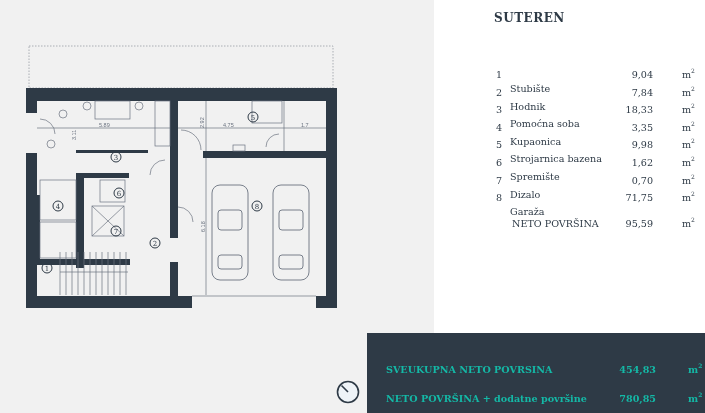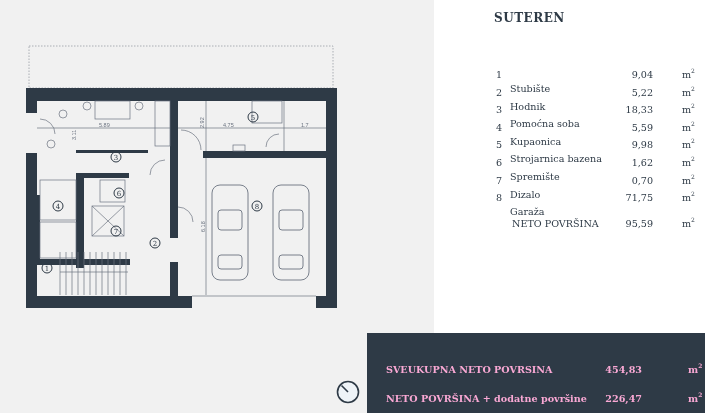--- a/index.html
+++ b/index.html
@@ -12,24 +12,24 @@
   .row { position:relative; height:17.6px; font-size:9.6px; }
   .row .num { position:absolute; left:2px; top:0; }
   .row .name { position:absolute; left:16px; top:0;margin-top:14px; }
   .row .val { position:absolute; right:52px; top:0; text-align:left; }
   .row .unit { position:absolute; left:188px; top:0; }
   .unit sup { font-size:6px; vertical-align:top; position:relative; top:-2px; }
   .total { position:absolute; left:78px; top:218px; width:193px; font-size:9.6px; font-weight:normal; height:16px; }
   .total .name { position:absolute; left:0; }
   .total .val { position:absolute; right:52px;margin-left:13px; }
   .total .unit { position:absolute; left:170px; }
-  .bottom { position:absolute; left:367px; top:333px; width:338px; height:80px; background:#2e3a46; color:#f9a8d4; }
+  .bottom { position:absolute; left:367px; top:333px; width:338px; height:80px; background:#2e3a46; color:#14b8a6; }
   .brow { position:absolute; left:19px; width:319px; font-size:9.6px; font-weight:bold; }
   .brow .name { position:absolute; left:0; }
-  .brow .val { position:absolute; right:63px; }
+  .brow .val { position:absolute; right:49px; }
   .brow .unit { position:absolute; left:302px; }
   .compass { position:absolute; left:336px; top:380px; }
 </style>
 </head>
 <body>
 
 <div class="plan-area">
   <svg class="plan-svg" width="434" height="413" viewBox="0 0 434 413">
 
     <rect x="29" y="46" width="304" height="42" fill="none" stroke="#9aa0a6" stroke-width="0.8" stroke-dasharray="1.5,1.5"></rect>
@@ -145,33 +145,33 @@
   <div class="rows">
     <div class="row">
         <span class="num">1</span>
         <span class="name">Stubište</span>
         <span class="val">9,04</span>
         <span class="unit"><span>m</span><sup>2</sup></span>
       </div>
     <div class="row">
         <span class="num">2</span>
         <span class="name">Hodnik</span>
-        <span class="val">5,22</span>
+        <span class="val">7,84</span>
         <span class="unit"><span>m</span><sup>2</sup></span>
       </div>
     <div class="row">
         <span class="num">3</span>
         <span class="name">Pomoćna soba</span>
         <span class="val">18,33</span>
         <span class="unit"><span>m</span><sup>2</sup></span>
       </div>
     <div class="row">
         <span class="num">4</span>
         <span class="name">Kupaonica</span>
-        <span class="val">5,59</span>
+        <span class="val">3,35</span>
         <span class="unit"><span>m</span><sup>2</sup></span>
       </div>
     <div class="row">
         <span class="num">5</span>
         <span class="name">Strojarnica bazena</span>
         <span class="val">9,98</span>
         <span class="unit"><span>m</span><sup>2</sup></span>
       </div>
     <div class="row">
         <span class="num">6</span>
@@ -200,16 +200,16 @@
 </div>
 
 <div class="bottom">
   <div class="brow" style="top:31px;">
     <span class="name">SVEUKUPNA NETO POVRSINA</span>
     <span class="val">454,83</span>
     <span class="unit"><span>m</span><sup>2</sup></span>
   </div>
   <div class="brow" style="top:60px;">
     <span class="name">NETO POVRŠINA + dodatne površine</span>
-    <span class="val">226,47</span>
+    <span class="val">780,85</span>
     <span class="unit"><span>m</span><sup>2</sup></span>
   </div>
 </div>
 
 </body></html>

